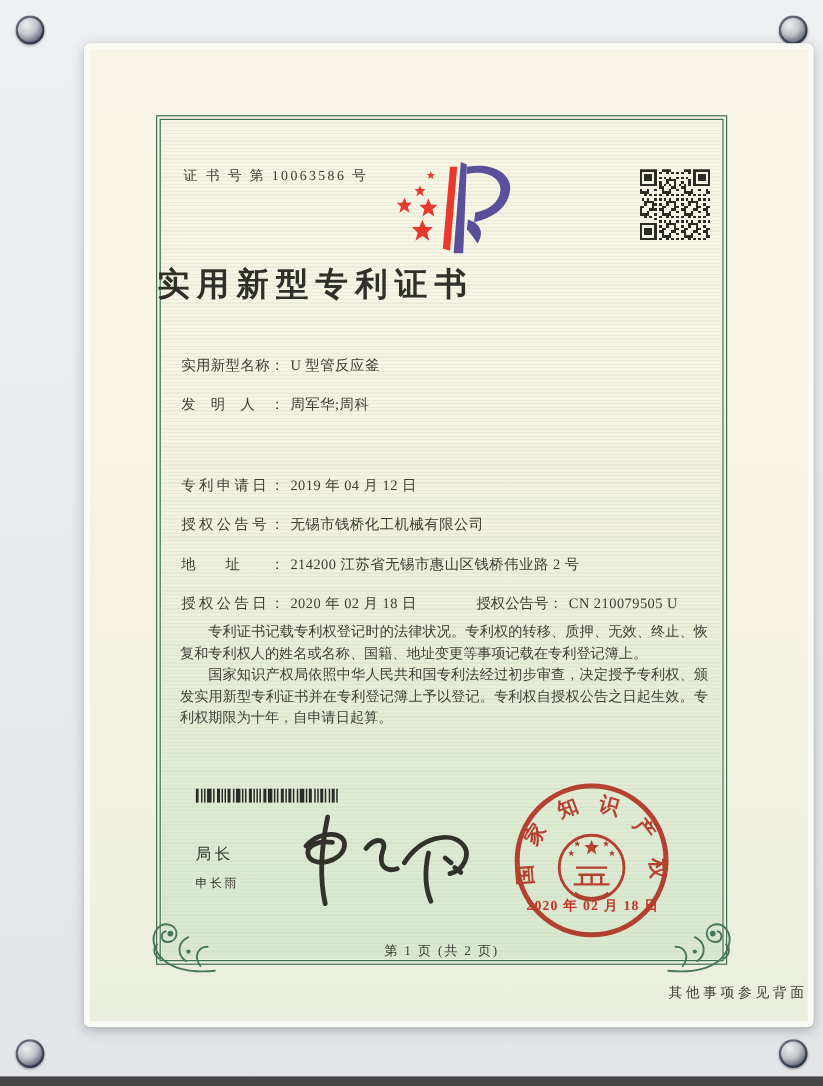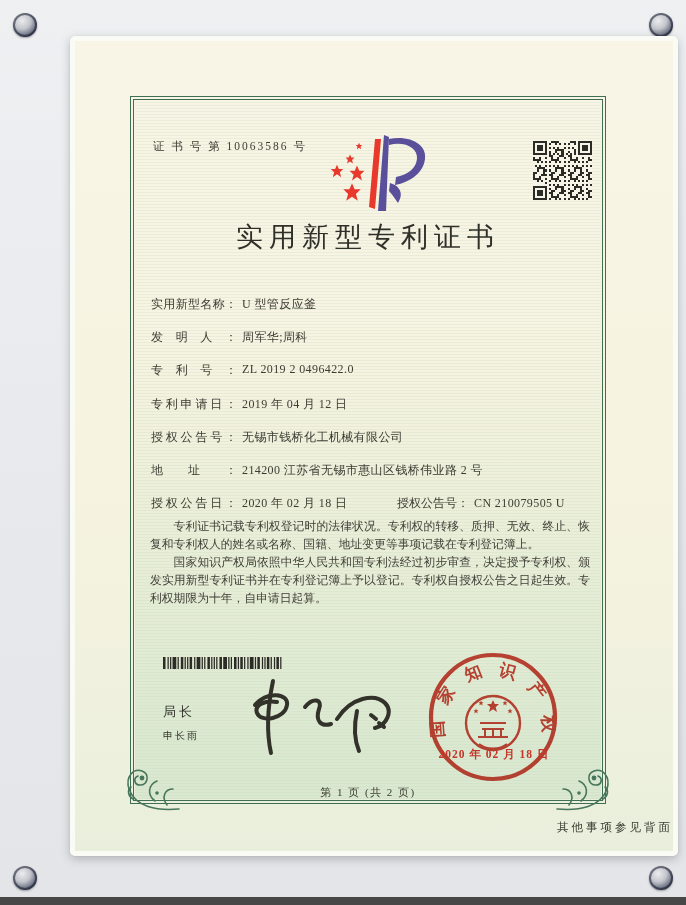--- a/index.html
+++ b/index.html
@@ -37,22 +37,22 @@
       repeating-linear-gradient(0deg, rgba(130,180,140,.12) 0 1px, rgba(130,180,140,0) 1px 3px);
   }
   .ornament{position:absolute;width:60px;height:52px;bottom:-12px;pointer-events:none;color:#47765a;}
   .ornament.left{left:-10px;}
   .ornament.right{right:-10px;transform:scaleX(-1);}
 
   .cert-no{position:absolute;left:22px;top:42px;font-size:11.5px;letter-spacing:2px;color:#3c3c32;}
   .logo{position:absolute;left:192px;top:36px;width:104px;height:82px;}
   .qr{position:absolute;left:402px;top:44px;width:59px;height:59px;}
   .title{
-    position:absolute;left:0;right:0;top:122px;text-align:center;
-    font-size:27px;font-weight:normal;letter-spacing:6px;color:#30302a;
+    position:absolute;left:0;right:0;top:122px;text-align:left;
+    font-size:27px;font-weight:bold;letter-spacing:6px;color:#30302a;
   }
   .frow{position:absolute;left:20px;white-space:nowrap;font-size:12px;color:#3c3c32;}
   .flabel{display:inline-block;width:86px;text-align:justify;text-align-last:justify;vertical-align:top;}
   .fvalue{margin-left:5px;letter-spacing:.4px;}
   .fpair2{position:absolute;left:246px;top:0;white-space:nowrap;}
   .r0{top:199px;} .r1{top:232px;} .r2{top:265px;} .r3{top:299px;} .r4{top:332px;} .r5{top:365px;} .r6{top:398px;}
 
   .paras{position:absolute;left:19px;top:421px;width:440px;font-size:11.8px;line-height:1.52;
     color:#3f3f36;text-align:justify;}
   .paras p{margin:0;text-indent:2em;}
@@ -392,23 +392,20 @@
     </svg>
 
     <div class="title">实用新型专利证书</div>
 
     <div class="frow r0">
       <span class="flabel">实用新型名称：</span><span class="fvalue">U 型管反应釜</span>
     </div>
     <div class="frow r1">
       <span class="flabel">发明人：</span><span class="fvalue">周军华;周科</span>
     </div>
-    <div class="frow r2">
-      <span class="flabel">专利号：</span><span class="fvalue">ZL 2019 2 0496422.0</span>
-    </div>
     <div class="frow r3">
       <span class="flabel">专利申请日：</span><span class="fvalue">2019 年 04 月 12 日</span>
     </div>
     <div class="frow r4">
       <span class="flabel">授权公告号：</span><span class="fvalue">无锡市钱桥化工机械有限公司</span>
     </div>
     <div class="frow r5">
       <span class="flabel">地址：</span><span class="fvalue">214200 江苏省无锡市惠山区钱桥伟业路 2 号</span>
     </div>
     <div class="frow r6">

